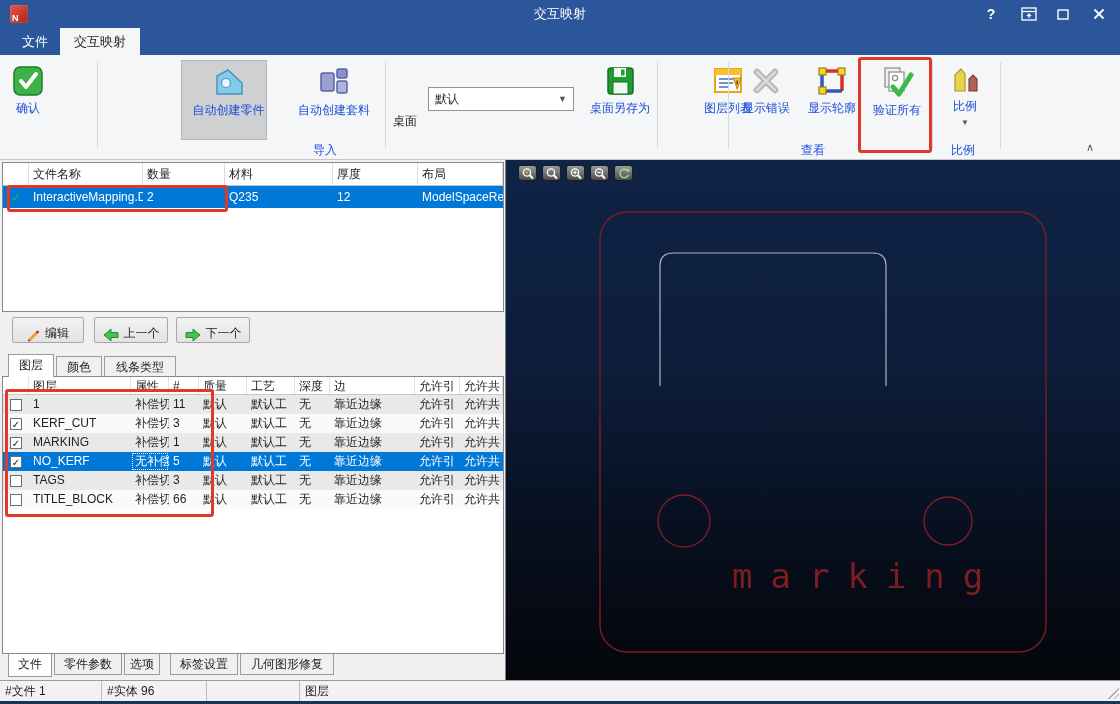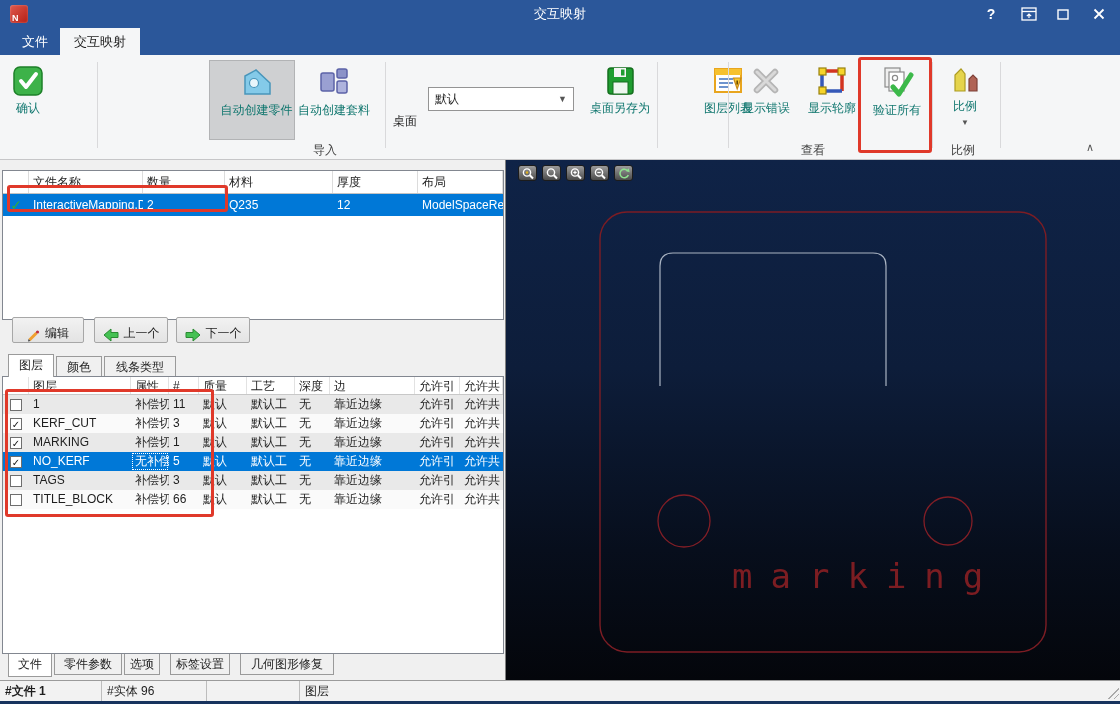--- a/index.html
+++ b/index.html
@@ -19,35 +19,35 @@
 
   
   .tabrow { position:absolute; left:0; top:28px; width:1120px; height:27px; background:#2b579a; }
   .rtab { position:absolute; top:0; height:27px; line-height:27px; padding:0 14px; color:#fff; font-size:13px; }
   .rtab.file { left:8px; }
   .rtab.active { background:#f5f6f7; color:#1e1e1e; }
 
   
   .ribbon { position:absolute; left:0; top:55px; width:1120px; height:105px; background:#f5f6f7; border-bottom:1px solid #c6c6c8; }
   .rbtn { position:absolute; top:5px; height:80px; display:flex; flex-direction:column; align-items:center; padding-top:4px; gap:3px; border:1px solid transparent; }
-  .rbtn .lbl { font-size:12px; color:#0f766e; white-space:nowrap; }
+  .rbtn .lbl { font-size:12px; color:#1d4ed8; white-space:nowrap; }
   .rbtn.selected { background:#cfd0d2; border-color:#b2b3b5; }
   .rsep { position:absolute; top:7px; height:86px; width:1px; background:#d9d9db; }
-  .grplbl { position:absolute; top:87px; height:16px; line-height:16px; color:#404040; font-size:12px; text-align:center; width:90px; }
+  .grplbl { position:absolute; top:87px; height:16px; line-height:16px; color:#1d4ed8; font-size:12px; text-align:center; width:90px; }
   .chevron { position:absolute; top:86px; left:1086px; color:#555; font-size:11px; }
   .desk-label { position:absolute; left:393px; top:38px;margin-top:20px; }
   .combo { position:absolute; left:428px; top:32px; width:146px; height:24px; background:#fff; border:1px solid #949494; line-height:22px; padding-left:6px; }
   .combo .arrow { position:absolute; right:6px; top:0; color:#555; font-size:9px; line-height:22px; }
 
   
   .anno { position:absolute; border:3px solid #e0392a; border-radius:3px; pointer-events:none; }
 
   
   .left-panel { position:absolute; left:0; top:160px; width:506px; height:520px; background:#f0f0f0; border-right:1px solid #808080; }
-  .file-box { position:absolute; left:2px; top:2px; width:502px; height:150px; background:#fff; border:1px solid #828790;margin-top:8px; }
+  .file-box { position:absolute; left:2px; top:2px; width:502px; height:150px; background:#fff; border:1px solid #828790; }
   .trow { display:flex; }
   .fhead { height:23px; line-height:23px; border-bottom:1px solid #c3c3c3; }
   .fhead .cell { border-right:1px solid #dcdcdc; }
   .cell { padding-left:4px; white-space:nowrap; overflow:hidden; }
   .f0{width:26px;} .f1{width:114px;} .f2{width:82px;} .f3{width:108px;} .f4{width:85px;} .f5{flex:1;}
   .frow { height:22px; line-height:22px; background:#0078d7; color:#fff; }
   .fcheck { color:#2fae3a; font-weight:bold; font-size:14px; text-align:center; padding-left:0; }
 
   .act-btn { position:absolute; top:157px; height:26px; background:linear-gradient(#f2f2f2,#e3e3e3); border:1px solid #a7a7a7; border-radius:2px;
     display:flex; align-items:flex-end; justify-content:center; gap:5px; font-size:12px; }
@@ -77,21 +77,21 @@
   .cad { position:absolute; left:506px; top:160px; width:614px; height:520px;
     background:linear-gradient(180deg,#0f2347 0%, #0d1d3a 40%, #070e1c 75%, #04060b 100%); }
   .zbar { position:absolute; left:12px; top:5px; display:flex; gap:5px; }
   .zbtn { width:19px; height:16px; border:1px solid #1c1c1c; border-radius:3px; background:linear-gradient(#9b9b9b,#4b4b4b);
     display:flex; align-items:center; justify-content:center; }
   .cad svg.draw { position:absolute; left:0; top:0; }
 
   
   .statusbar { position:absolute; left:0; top:680px; width:1120px; height:21px; background:#f2f2f2; border-top:1px solid #9b9b9b; display:flex; }
   .scell { height:20px; line-height:20px; padding-left:5px; border-right:1px solid #bdbdbd; }
-  .s1{width:102px;font-weight:bold;} .s2{width:105px;} .s3{width:93px;} .s4{flex:1; border-right:none;}
+  .s1{width:102px;} .s2{width:105px;} .s3{width:93px;} .s4{flex:1; border-right:none;}
   .grip { position:absolute; right:1px; top:685px; width:14px; height:14px;
     background:repeating-linear-gradient(-45deg, transparent 0 3px, #aaa 3px 4px);
     clip-path:polygon(100% 0,100% 100%,0 100%); }
   .bottom-strip { position:absolute; left:0; top:701px; width:1120px; height:3px; background:#17335e; }
 </style>
 </head>
 <body>
 
 <div id="window">
 
@@ -128,21 +128,21 @@
   <div class="ribbon">
     <div class="rbtn" style="left:8px; width:40px;">
       <svg width="32" height="32" viewBox="0 0 32 32">
           <rect x="2" y="2" width="28" height="28" rx="6" fill="#3db249" stroke="#1d8028" stroke-width="1.5"></rect>
           <path d="M9 16 L14 22 L24 9" fill="none" stroke="#fff" stroke-width="4" stroke-linecap="round" stroke-linejoin="round"></path>
         </svg>
       <span class="lbl">确认</span>
     </div>
     <div class="rsep" style="left:97px;"></div>
 
-    <div class="rbtn selected" style="left:209px; width:86px;padding-left:9px;">
+    <div class="rbtn selected" style="left:181px; width:86px;padding-left:9px;">
       <svg width="34" height="34" viewBox="0 0 34 34">
         <path d="M5 29 L5 11 L16 5 L30 18 L30 29 Z" fill="#84cae9" stroke="#4895ba" stroke-width="1.5"></path>
         <circle cx="14" cy="18" r="4.5" fill="#e8f5fb" stroke="#4895ba" stroke-width="1.2"></circle>
       </svg>
       <span class="lbl">自动创建零件</span>
     </div>
     <div class="rbtn" style="left:288px; width:92px;">
       <svg width="34" height="34" viewBox="0 0 34 34">
         <rect x="4" y="8" width="13" height="18" rx="2" fill="#9aa0d2" stroke="#5c63a8" stroke-width="1.5"></rect>
         <rect x="20" y="4" width="10" height="9" rx="2" fill="#8b92c8" stroke="#5c63a8" stroke-width="1.5"></rect>
@@ -372,21 +372,21 @@
         <div class="cell c7">靠近边缘</div>
         <div class="cell c8">允许引</div>
         <div class="cell c9">允许共</div>
       </div>
     </div>
     <div class="anno" style="left:5px; top:229px; width:209px; height:128px; z-index:4;"></div>
 
     <div class="btab active" style="left:8px; top:494px; width:44px; height:23px;">文件</div>
     <div class="btab" style="left:54px; top:494px; width:68px; height:21px;">零件参数</div>
     <div class="btab" style="left:124px; top:494px; width:36px; height:21px;">选项</div>
-    <div class="btab" style="left:170px; top:494px; width:60px; height:21px;">标签设置</div>
+    <div class="btab" style="left:170px; top:494px; width:68px; height:21px;">标签设置</div>
     <div class="btab" style="left:240px; top:494px; width:94px; height:21px;">几何图形修复</div>
   </div>
 
   <div class="cad">
     <div class="zbar">
       <div class="zbtn">
         <svg width="14" height="13" viewBox="0 0 14 13">
             <circle cx="6" cy="5.5" r="3.6" fill="none" stroke="#fff" stroke-width="1.4"></circle>
             <line x1="8.8" y1="8.3" x2="12" y2="11.5" stroke="#fff" stroke-width="2"></line>
             <circle cx="6" cy="5.5" r="1.2" fill="#e0b020"></circle>

